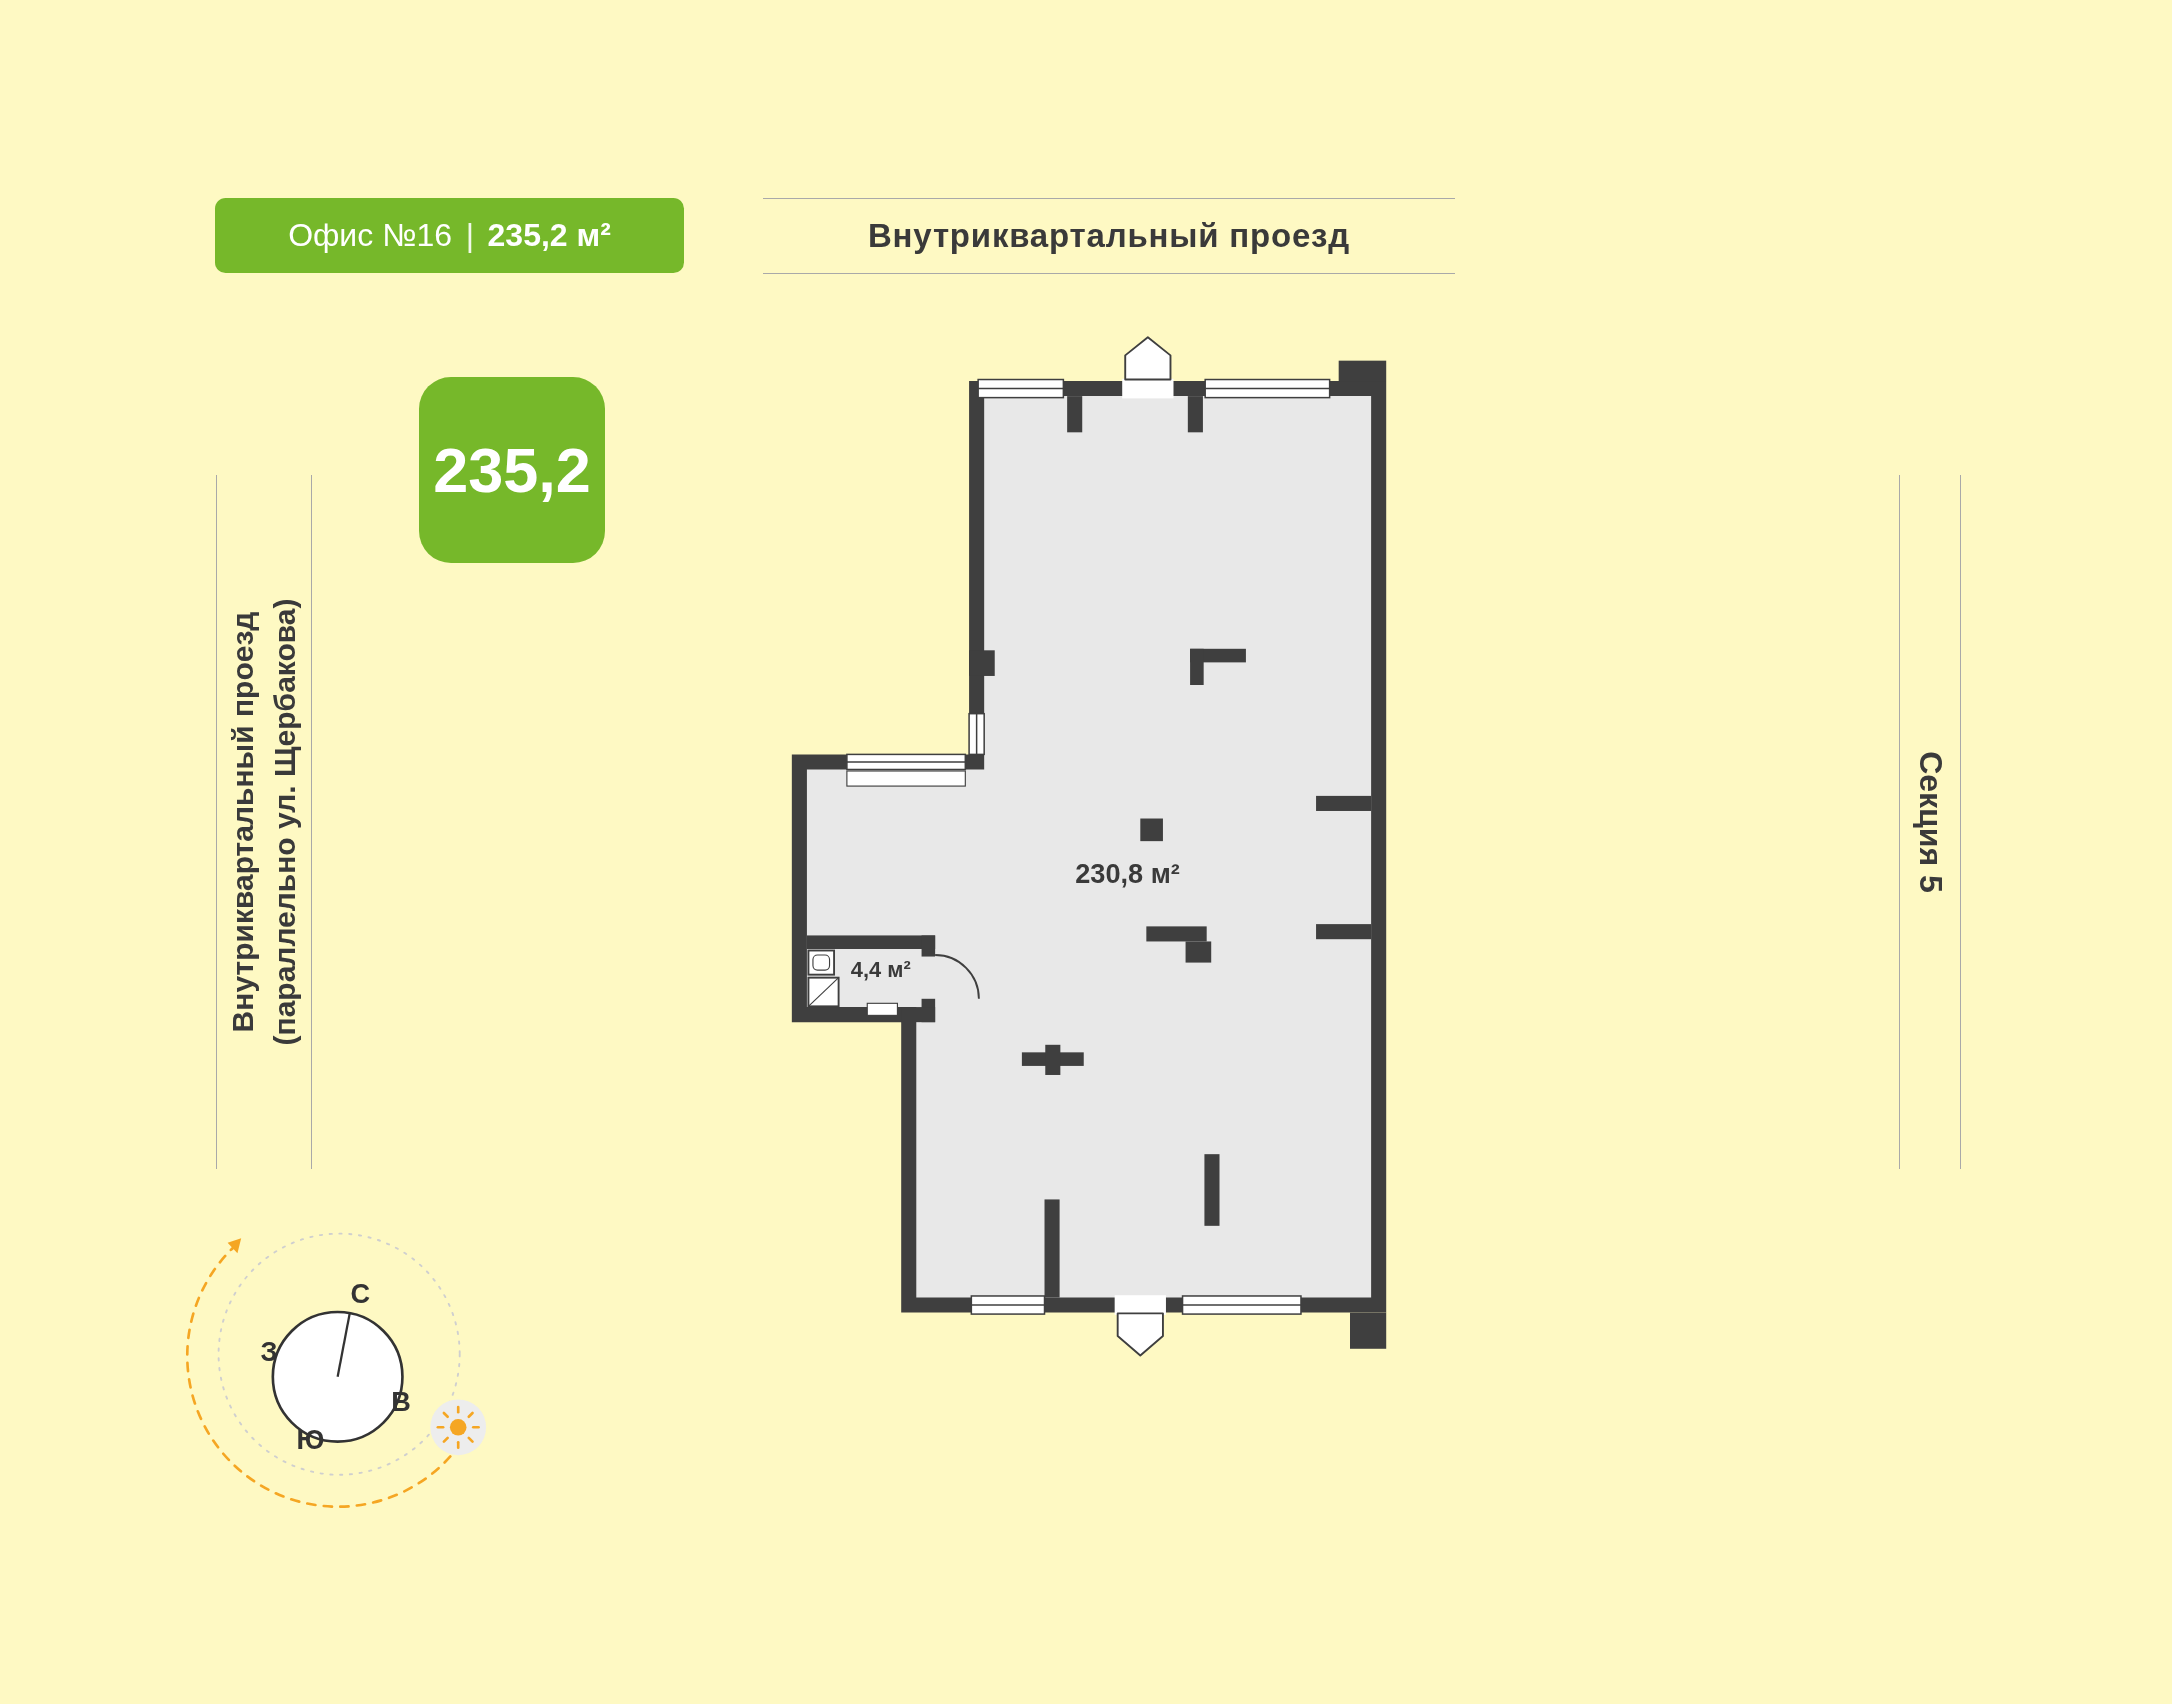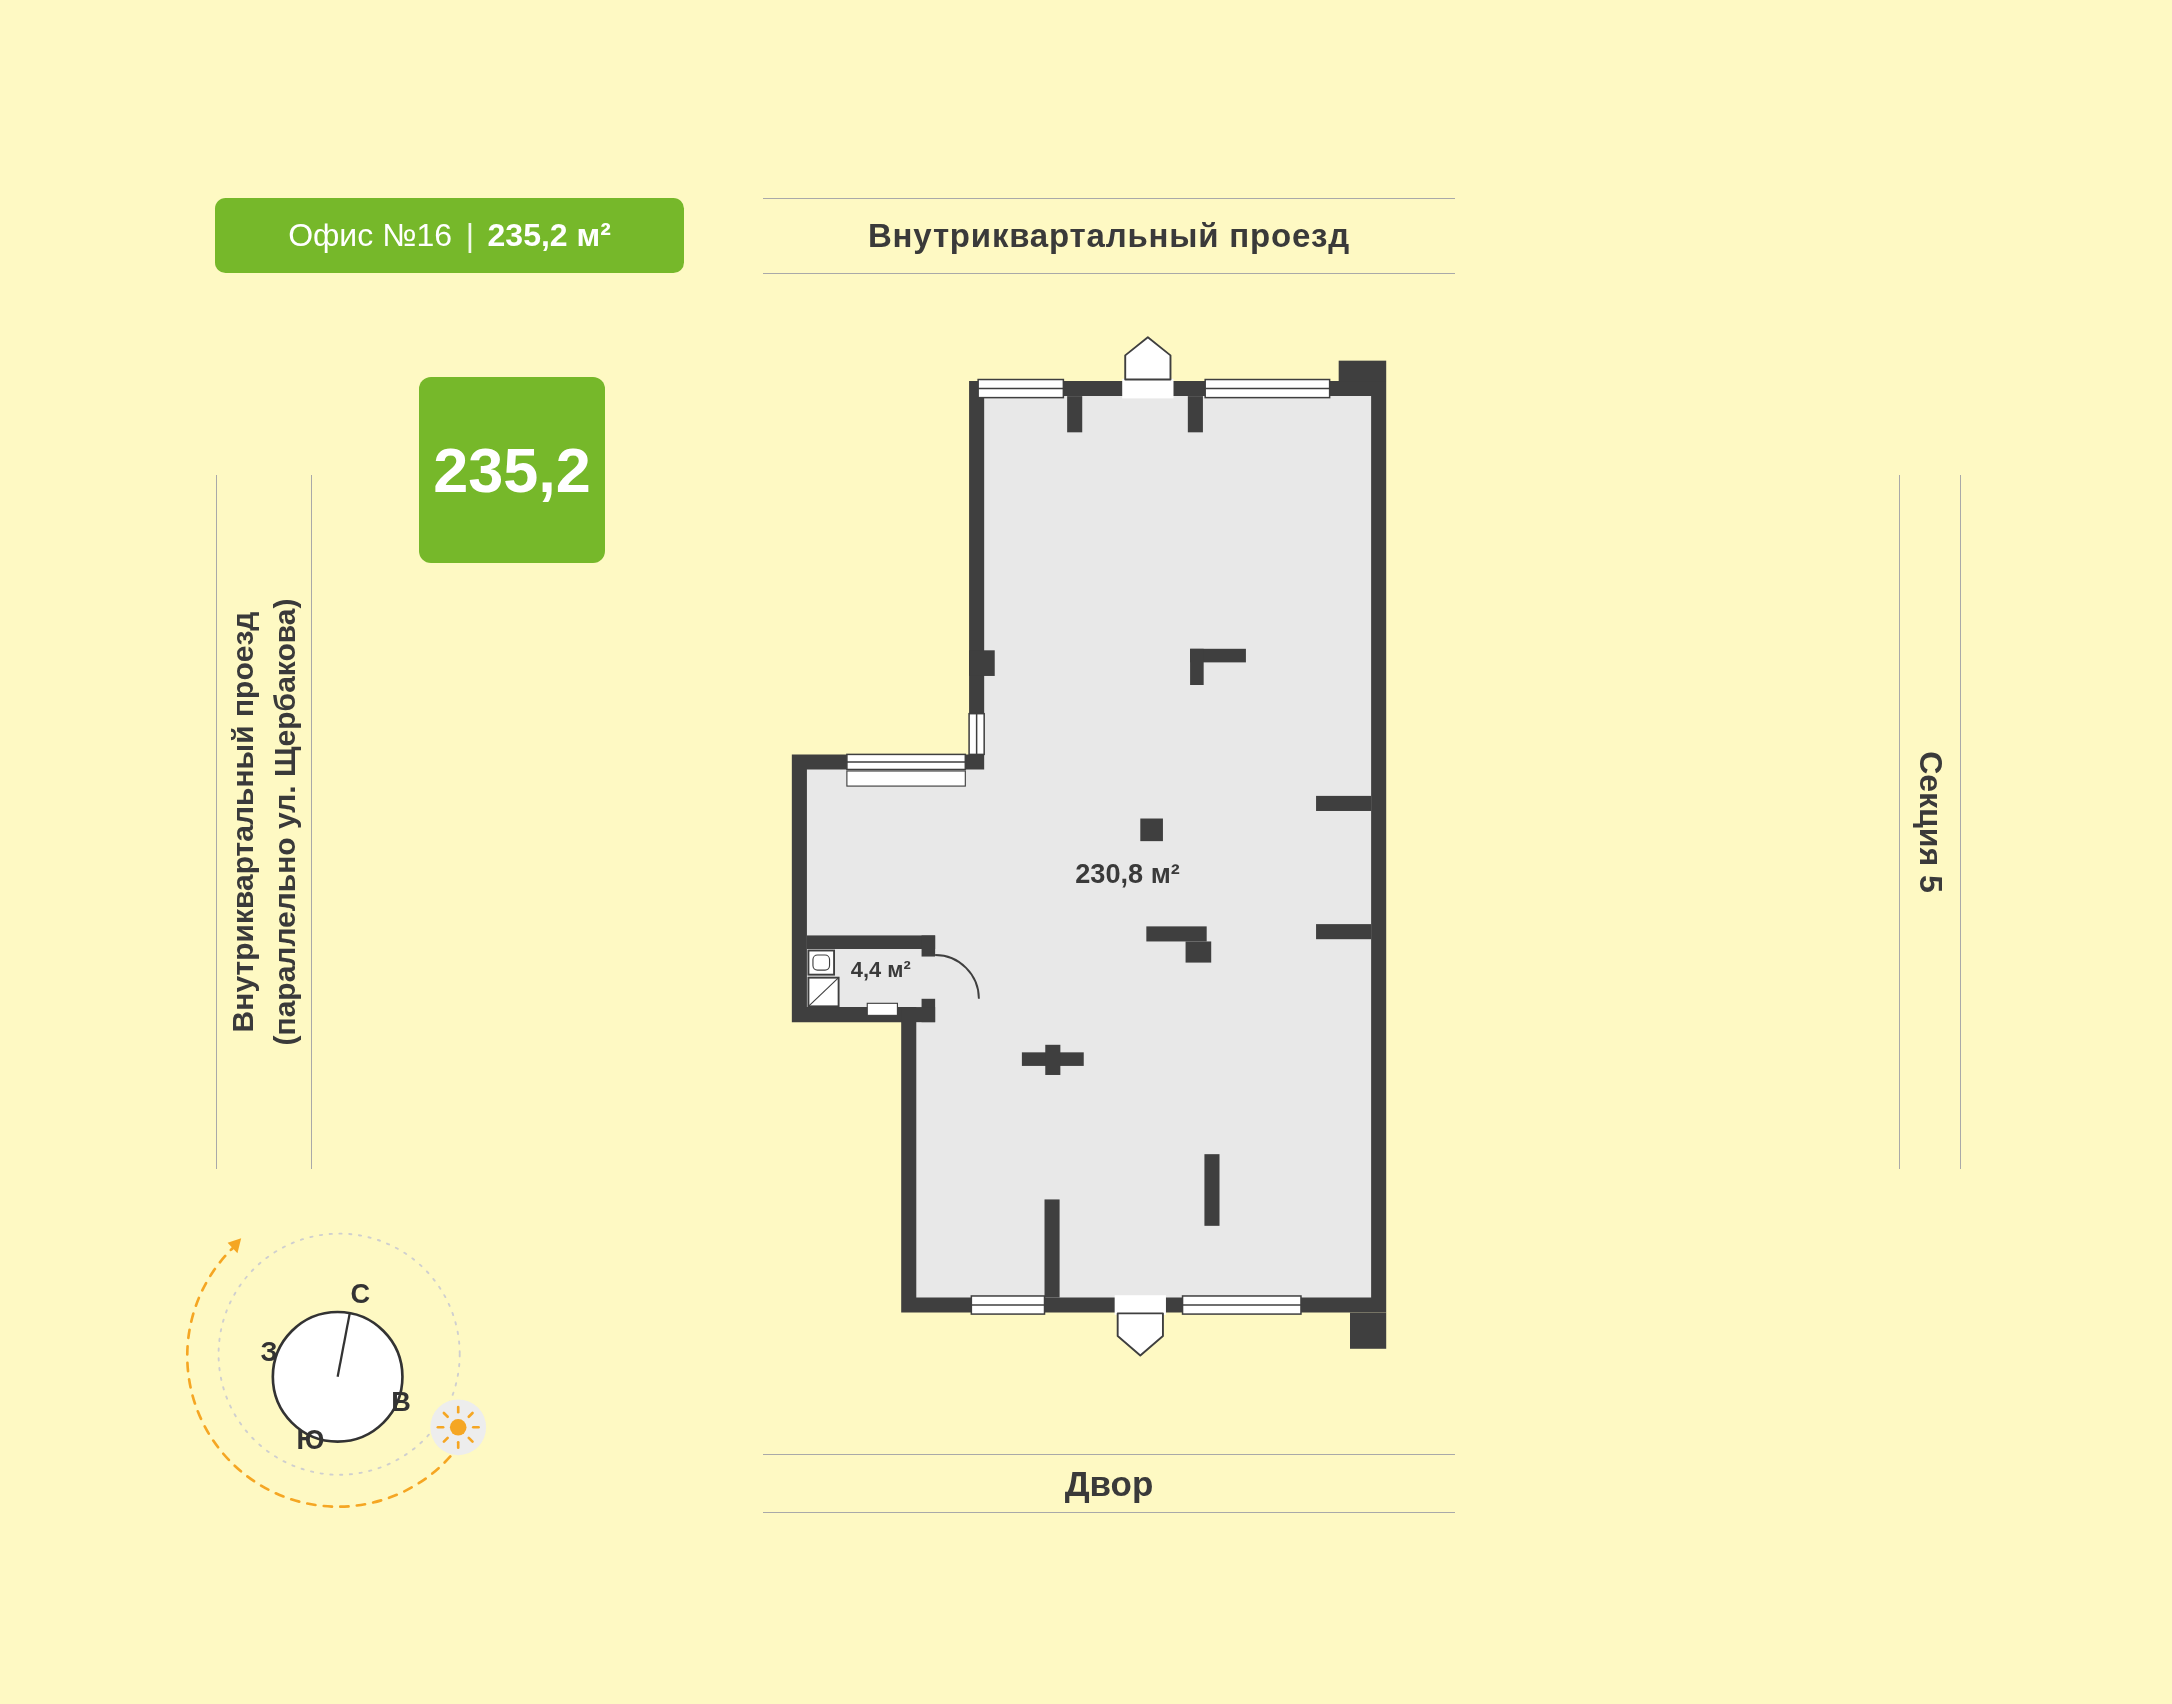--- a/index.html
+++ b/index.html
@@ -24,21 +24,21 @@
   .road-top {
     position:absolute; left:763px; top:198px; width:692px; height:74px;
     border-top:1.5px solid #a9a9a9; border-bottom:1.5px solid #a9a9a9;
     display:flex; align-items:center; justify-content:center;
     font-size:33px; font-weight:700; letter-spacing:0.8px;
   }
 
   
   .area-tile {
     position:absolute; left:419px; top:377px; width:186px; height:186px;
-    background:#76b82a; border-radius:12px;
+    background:#76b82a; border-radius:32px;
     display:flex; align-items:center; justify-content:center;
     color:#fff; font-size:63px; font-weight:700;
   }
 
   
   .road-left {
     position:absolute; left:216px; top:475px; width:94px; height:694px;
     border-left:1.5px solid #a9a9a9; border-right:1.5px solid #a9a9a9;
   }
   .road-left .vtext {
@@ -101,23 +101,20 @@
     <div class="vtext">
       <div>Внутриквартальный проезд</div>
       <div>(параллельно ул. Щербакова)</div>
     </div>
   </div>
 
   <div class="section-right">
     <div class="vtext">Секция 5</div>
   </div>
 
-  <div class="road-bottom">
-    <span>Двор</span>
-  </div>
 
   <svg class="compass" width="422" height="347" viewBox="0 0 560 460">
     <circle cx="320" cy="215" r="160" fill="none" stroke="#cfcfcf" stroke-width="2.5" stroke-dasharray="3 10" stroke-linecap="round"></circle>
     <path d="M 493 315 A 200 200 0 1 1 179 74" fill="none" stroke="#f5a623" stroke-width="3.5" stroke-dasharray="11 11" stroke-linecap="round"></path>
     <polygon points="190,61 185,81 172,67" fill="#f5a623"></polygon>
     <g>
       <circle cx="478" cy="312" r="37" fill="#ededed"></circle>
       <circle cx="478" cy="312" r="11" fill="#f5a623"></circle>
       <g stroke="#f5a623" stroke-width="3.5" stroke-linecap="round">
         <line x1="478" y1="292" x2="478" y2="285"></line>

